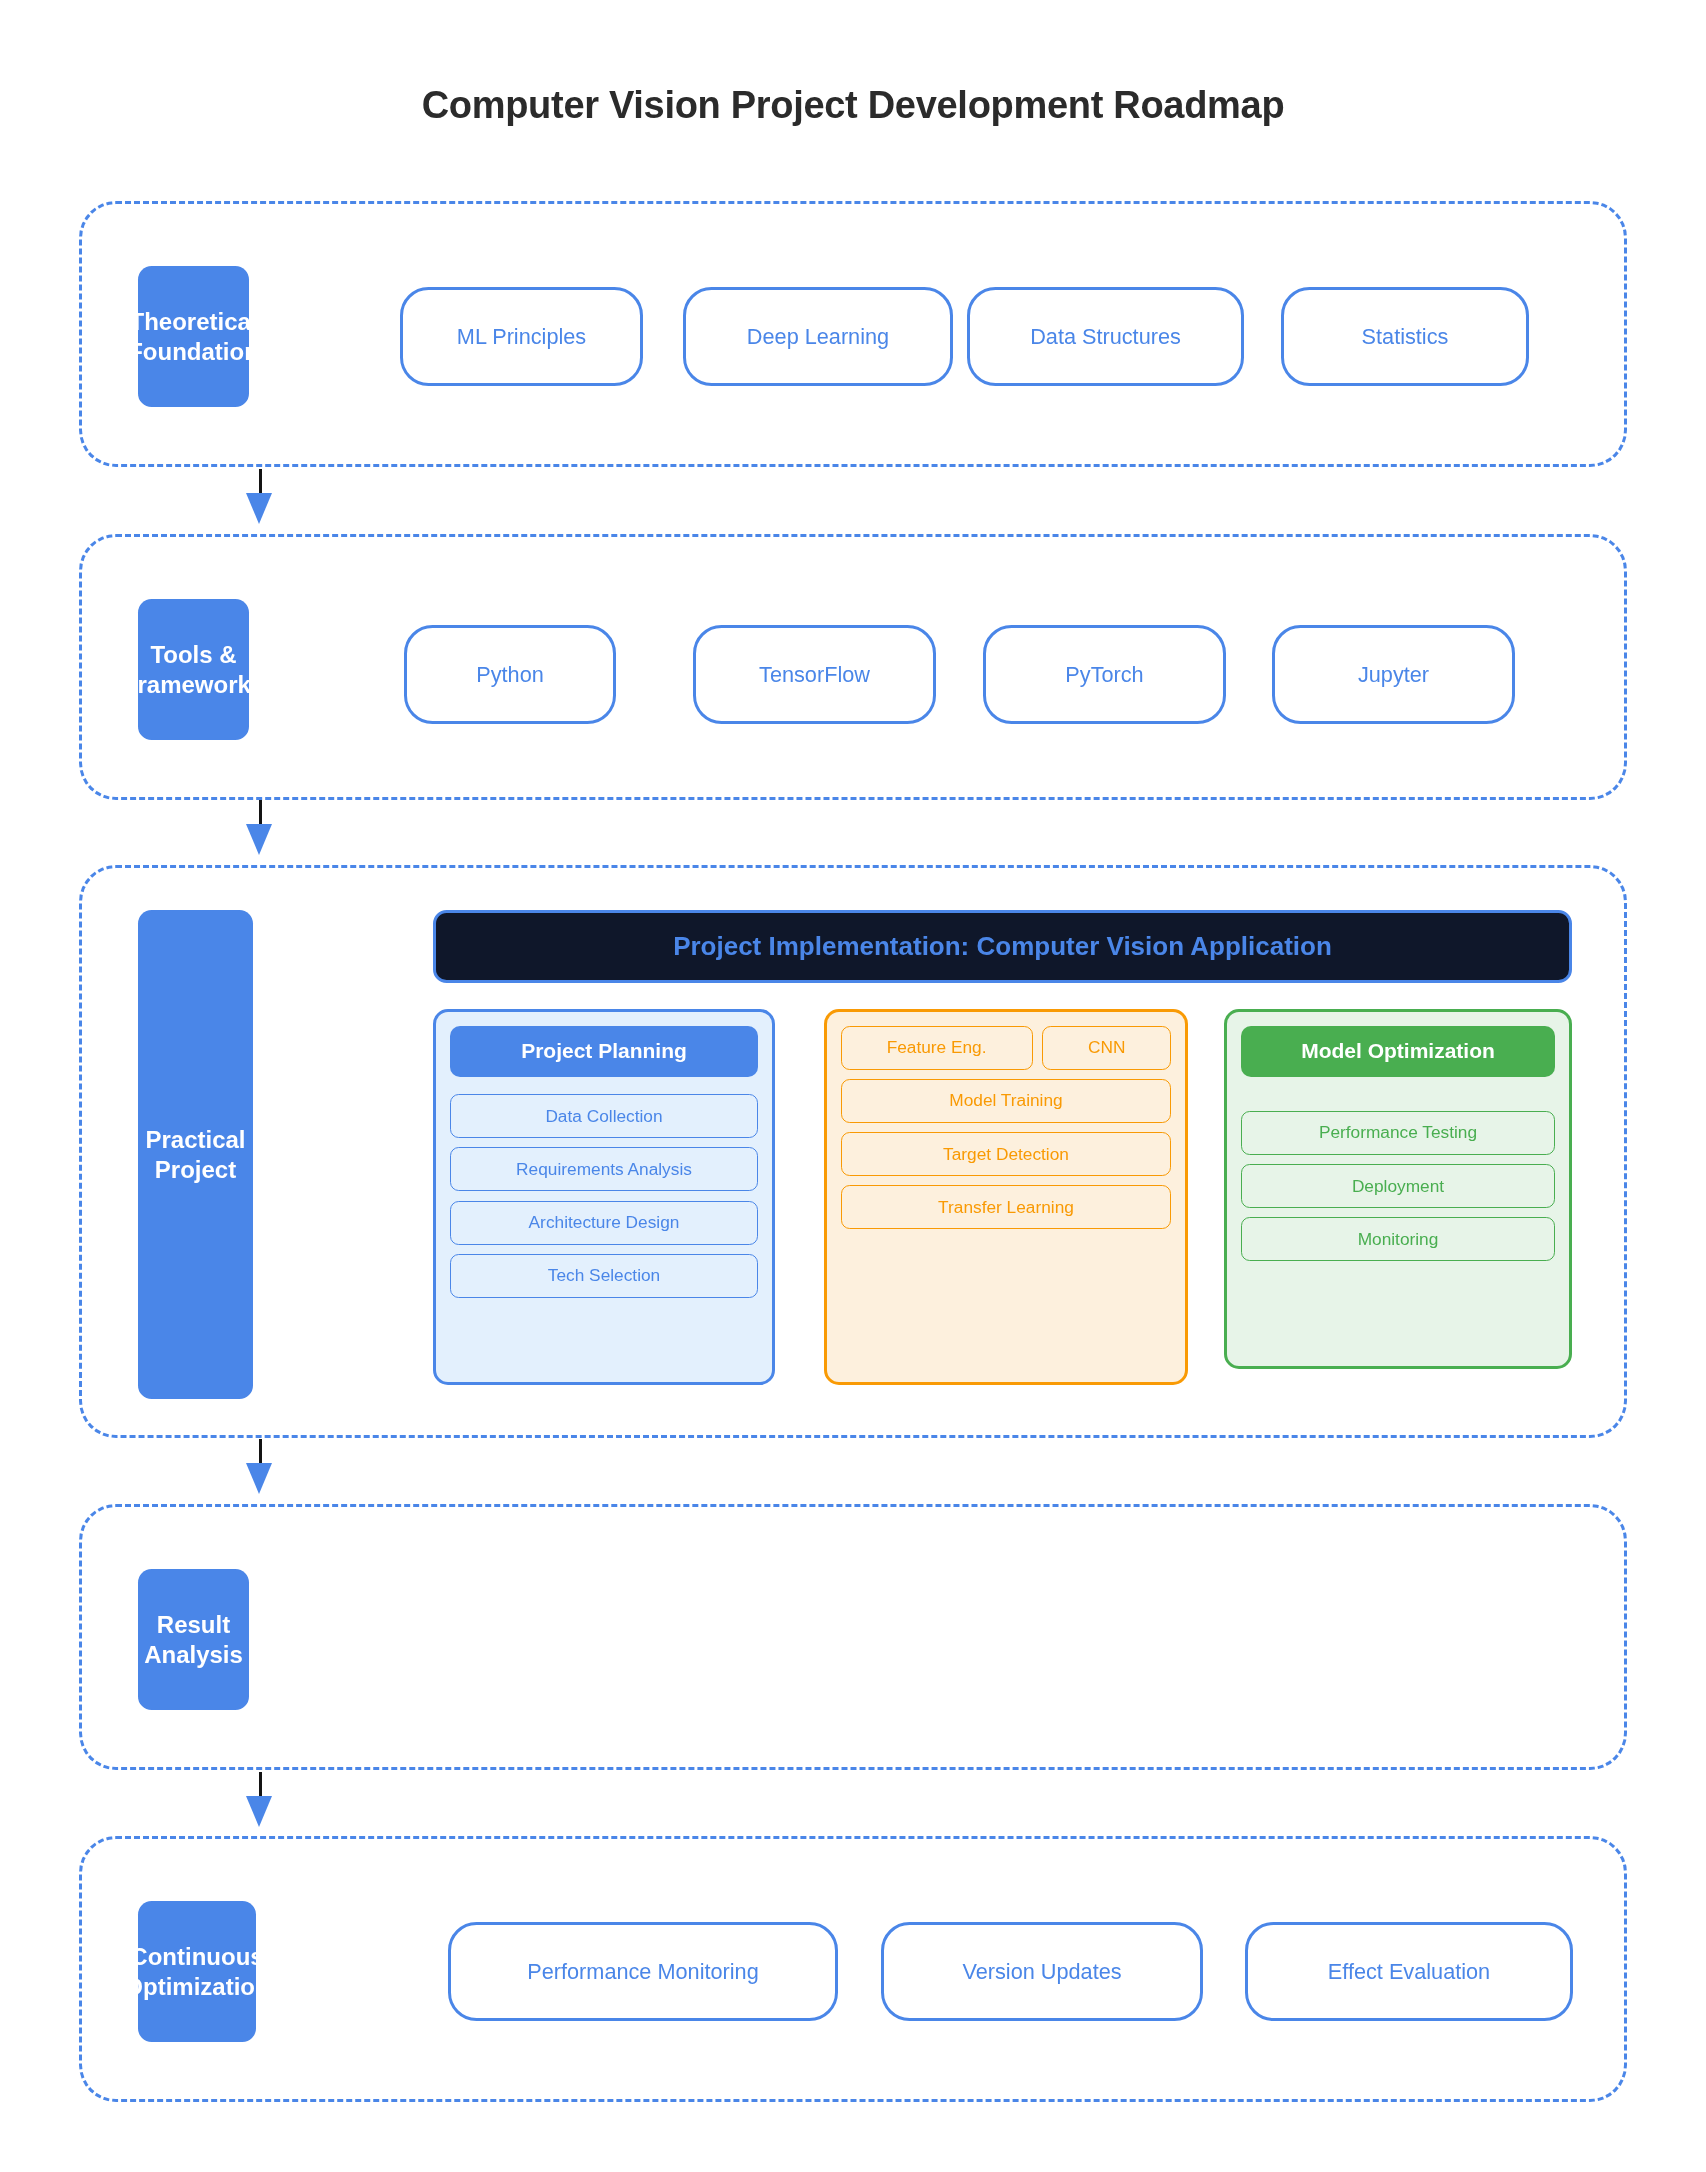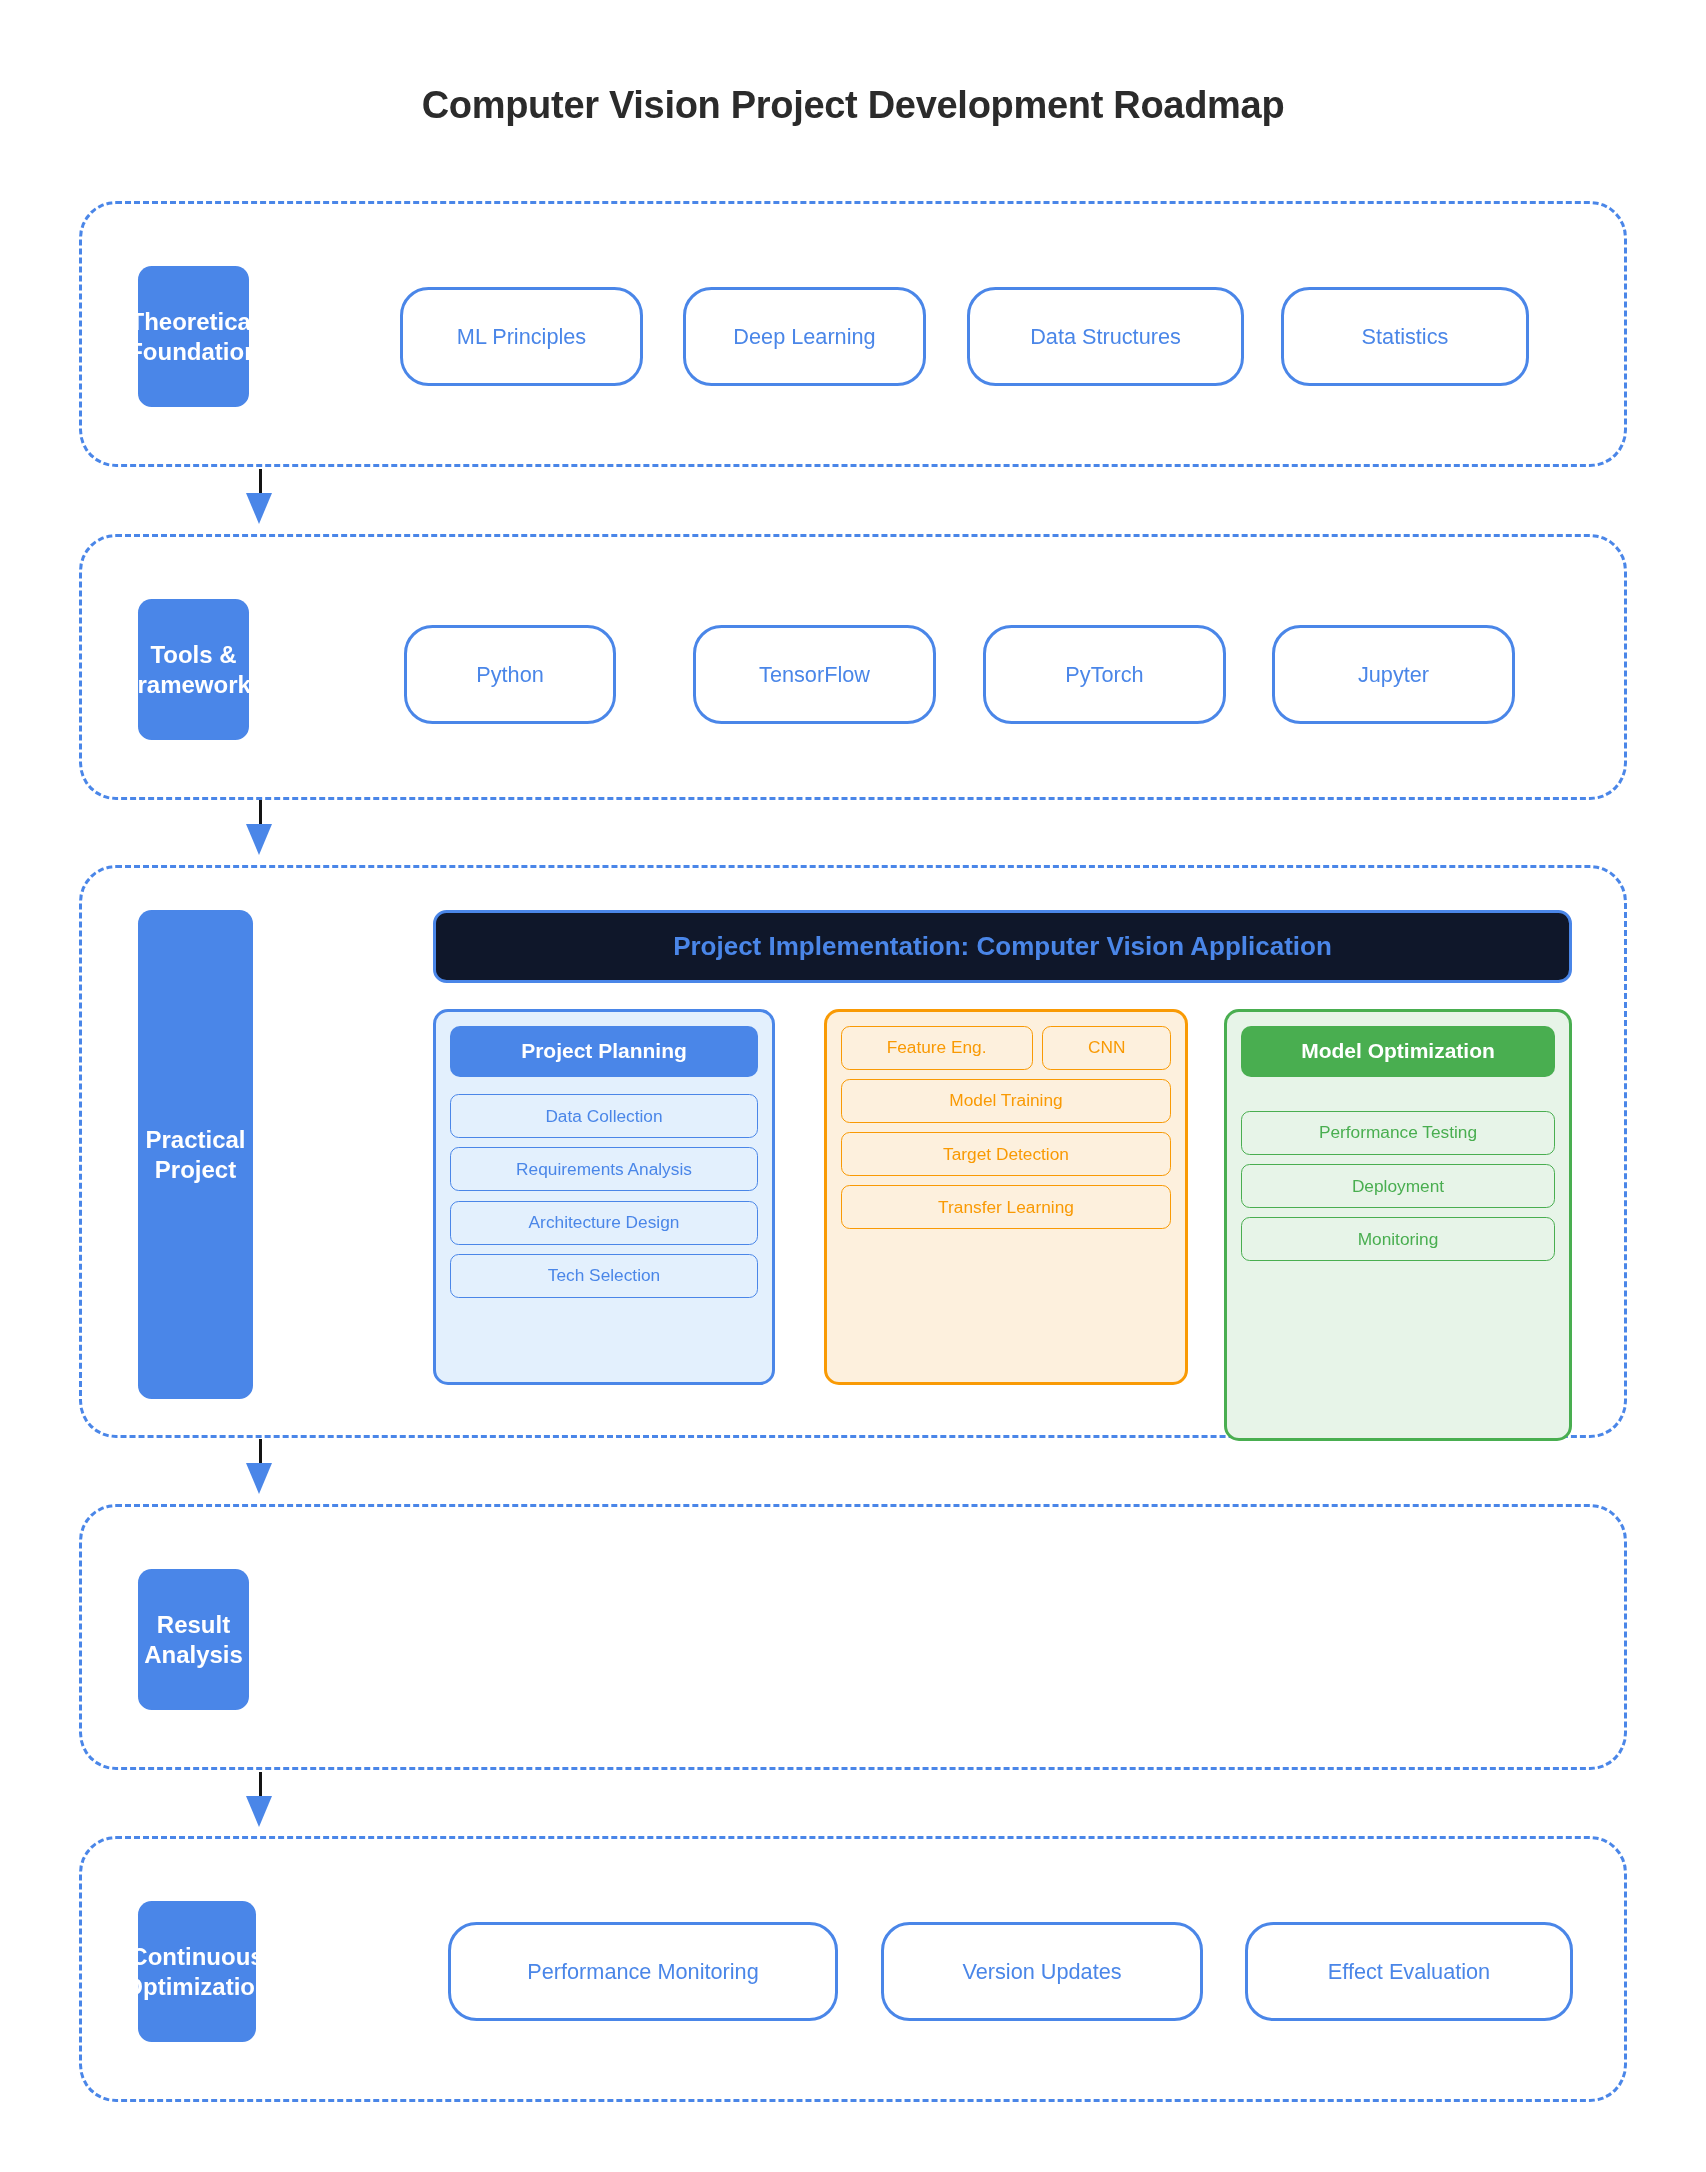--- a/index.html
+++ b/index.html
@@ -178,21 +178,21 @@
   <div class="page-title">Computer Vision Project Development Roadmap</div>
 
   <div class="stage" style="top:201px; height:266px;">
     <div class="stage-label" style="left:56px; top:62px; width:111px; height:141px;">
       <span>
         <span>Theoretical</span><br>
         <span>Foundation</span>
       </span>
     </div>
     <div class="pill" style="left:318px; top:83px; width:243px; height:99px;">ML Principles</div>
-    <div class="pill" style="left:601px; top:83px; width:243px; height:99px;">Deep Learning</div>
+    <div class="pill" style="left:601px; top:83px; width:270px; height:99px;">Deep Learning</div>
     <div class="pill" style="left:885px; top:83px; width:277px; height:99px;">Data Structures</div>
     <div class="pill" style="left:1199px; top:83px; width:248px; height:99px;">Statistics</div>
   </div>
 
   <div class="connector" style="left:241px; top:469px;">
     <div class="stem"></div>
     <div class="head"></div>
   </div>
 
   <div class="stage" style="top:534px; height:266px;">
@@ -252,21 +252,21 @@
         </div>
         <div class="task-row">
           <div class="task">Target Detection</div>
         </div>
         <div class="task-row">
           <div class="task">Transfer Learning</div>
         </div>
       </div>
     </div>
 
-    <div class="subcol green" style="left:1142px; top:141px; width:348px; height:432px;">
+    <div class="subcol green" style="left:1142px; top:141px; width:348px; height:360px;">
       <div class="subcol-header">Model Optimization</div>
       <div class="task-list">
         <div class="task-row">
           <div class="task">Performance Testing</div>
         </div>
         <div class="task-row">
           <div class="task">Deployment</div>
         </div>
         <div class="task-row">
           <div class="task">Monitoring</div>

